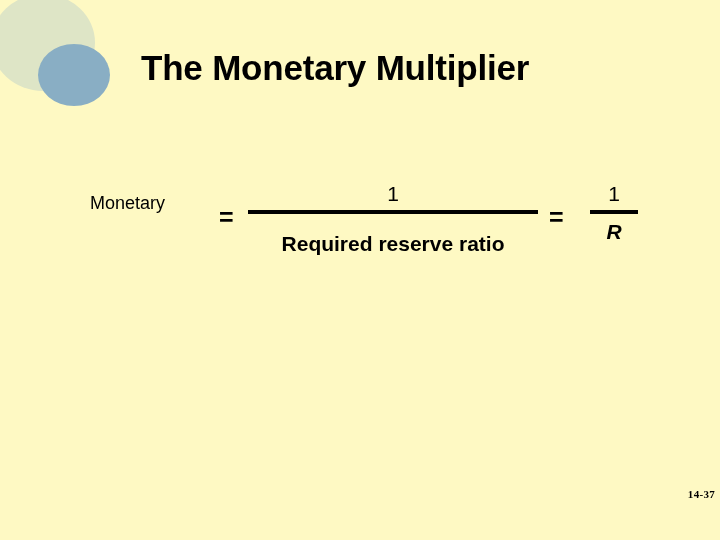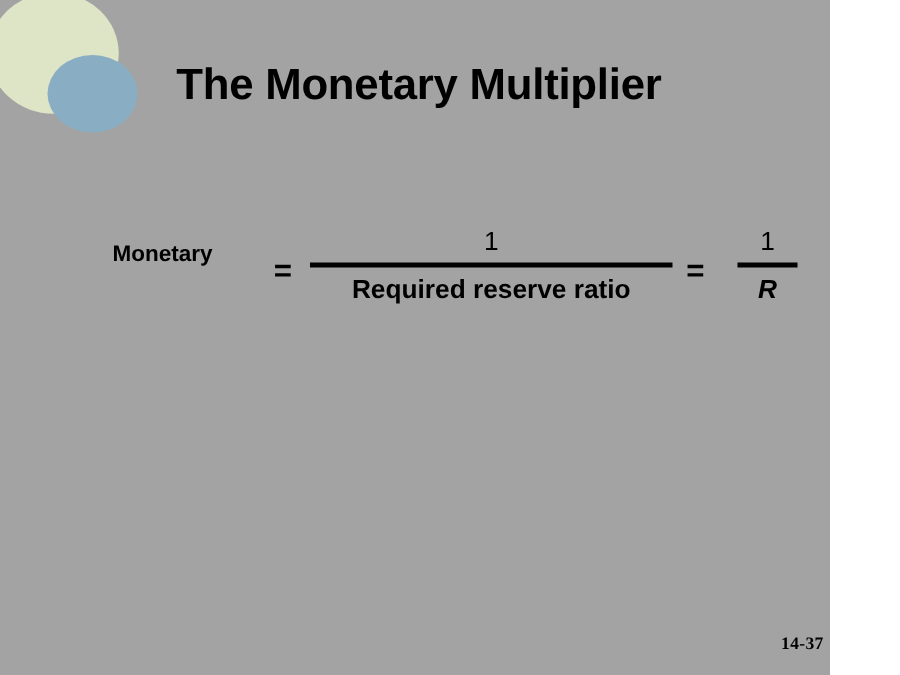--- a/index.html
+++ b/index.html
@@ -8,23 +8,23 @@
   }
   body {
     width: 720px;
     height: 540px;
     background: #ffffff;
     font-family: "Liberation Sans", sans-serif;
     overflow: hidden;
   }
   .slide {
     position: relative;
-    width: 664px;
+    width: 720px;
     height: 540px;
-    background: #a3a3a3;
+    background: #fef9c3;
   }
 
   
   .deco-circle-green {
     position: absolute;
     left: -9px;
     top: -6px;
     width: 104px;
     height: 97px;
     border-radius: 50%;
@@ -60,21 +60,21 @@
     top: 180px;
     width: 720px;
     height: 90px;
   }
 
   .lhs-label {
     position: absolute;
     left: 90px;
     top: 11px;
     font-size: 18px;
-    font-weight: bold;
+    font-weight: normal;
     color: #000000;
     line-height: 25px;
     text-align: left;
     white-space: nowrap;
   }
   .lhs-label span {
     display: block;
   }
 
   .equals {
@@ -106,21 +106,21 @@
     height: 4px;
     background: #000000;
     width: 290px;
   }
   .frac-big .denom {
     text-align: center;
     font-size: 21px;
     font-weight: bold;
     color: #000000;
     line-height: 32px;
-    padding-top: 2px;
+    padding-top: 14px;
     white-space: nowrap;
   }
 
   
   .frac-small {
     position: absolute;
     left: 590px;
     top: 0px;
     width: 48px;
   }
@@ -144,23 +144,23 @@
     font-style: italic;
     color: #000000;
     line-height: 32px;
     padding-top: 2px;
   }
 
   
   .page-number {
     position: absolute;
     right: 5px;
-    top: 508px;
+    top: 488px;
     font-family: "Liberation Serif", serif;
-    font-size: 14px;
+    font-size: 11px;
     font-weight: bold;
     color: #000000;
     letter-spacing: 0.3px;
   }
 </style>
 </head>
 <body>
 
 <div class="slide">
 

